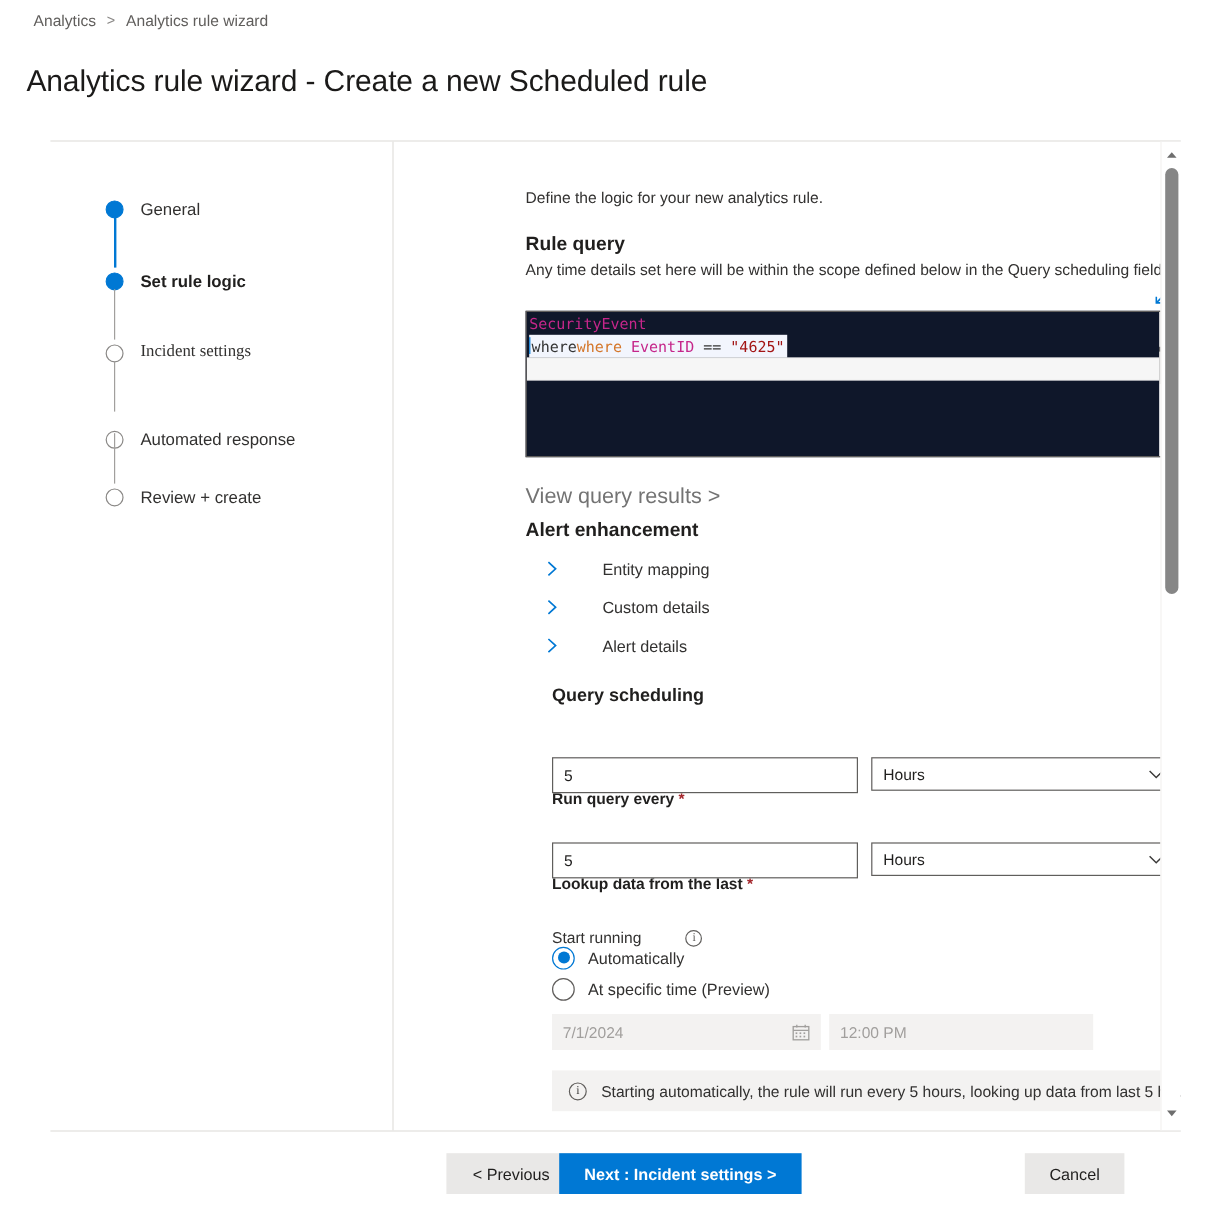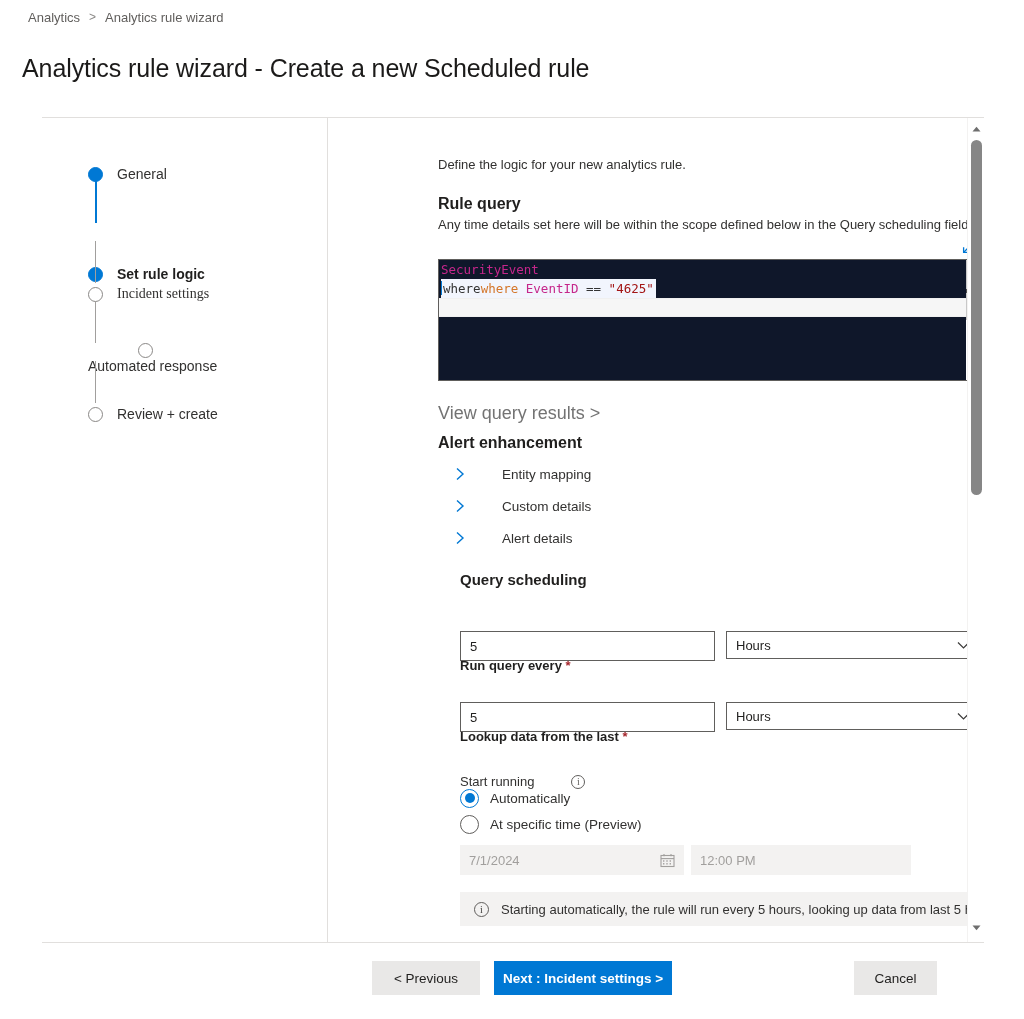--- a/index.html
+++ b/index.html
@@ -332,33 +332,33 @@
   <div class="panel-inner">
 
     <div class="steps">
 
       <div class="step" style="top:45px;">
         <span class="step-dot done"></span>
         <span class="step-label">General</span>
       </div>
       <div class="step-connector solid" style="top:63px; height:42px;"></div>
 
-      <div class="step active" style="top:105px;margin-top:40px;">
+      <div class="step active" style="top:105px;">
         <span class="step-dot done"></span>
         <span class="step-label">Set rule logic</span>
       </div>
       <div class="step-connector dashed" style="top:123px; height:42px;"></div>
 
       <div class="step" style="top:165px;font-family:Liberation Serif, serif;">
         <span class="step-dot todo"></span>
         <span class="step-label">Incident settings</span>
       </div>
       <div class="step-connector dashed" style="top:183px; height:42px;"></div>
 
-      <div class="step" style="top:225px;flex-direction:column;">
+      <div class="step" style="top:237px;">
         <span class="step-dot todo"></span>
         <span class="step-label">Automated response</span>
       </div>
       <div class="step-connector dashed" style="top:243px; height:42px;"></div>
 
       <div class="step" style="top:285px;">
         <span class="step-dot todo"></span>
         <span class="step-label">Review + create</span>
       </div>
     </div>
@@ -507,15 +507,15 @@
             </svg>
         </div>
       </div>
     </div>
 
   </div>
 </div>
 
 <div class="footer">
   <div class="btn btn-secondary" style="left:372px; width:108px;">&lt; Previous</div>
-  <div class="btn btn-primary" style="left:494px; width:178px;">Next : Incident settings &gt;</div>
+  <div class="btn btn-primary" style="left:466px; width:202px;">Next : Incident settings &gt;</div>
   <div class="btn btn-secondary" style="left:854px; width:83px;">Cancel</div>
 </div>
 
 </body></html>

